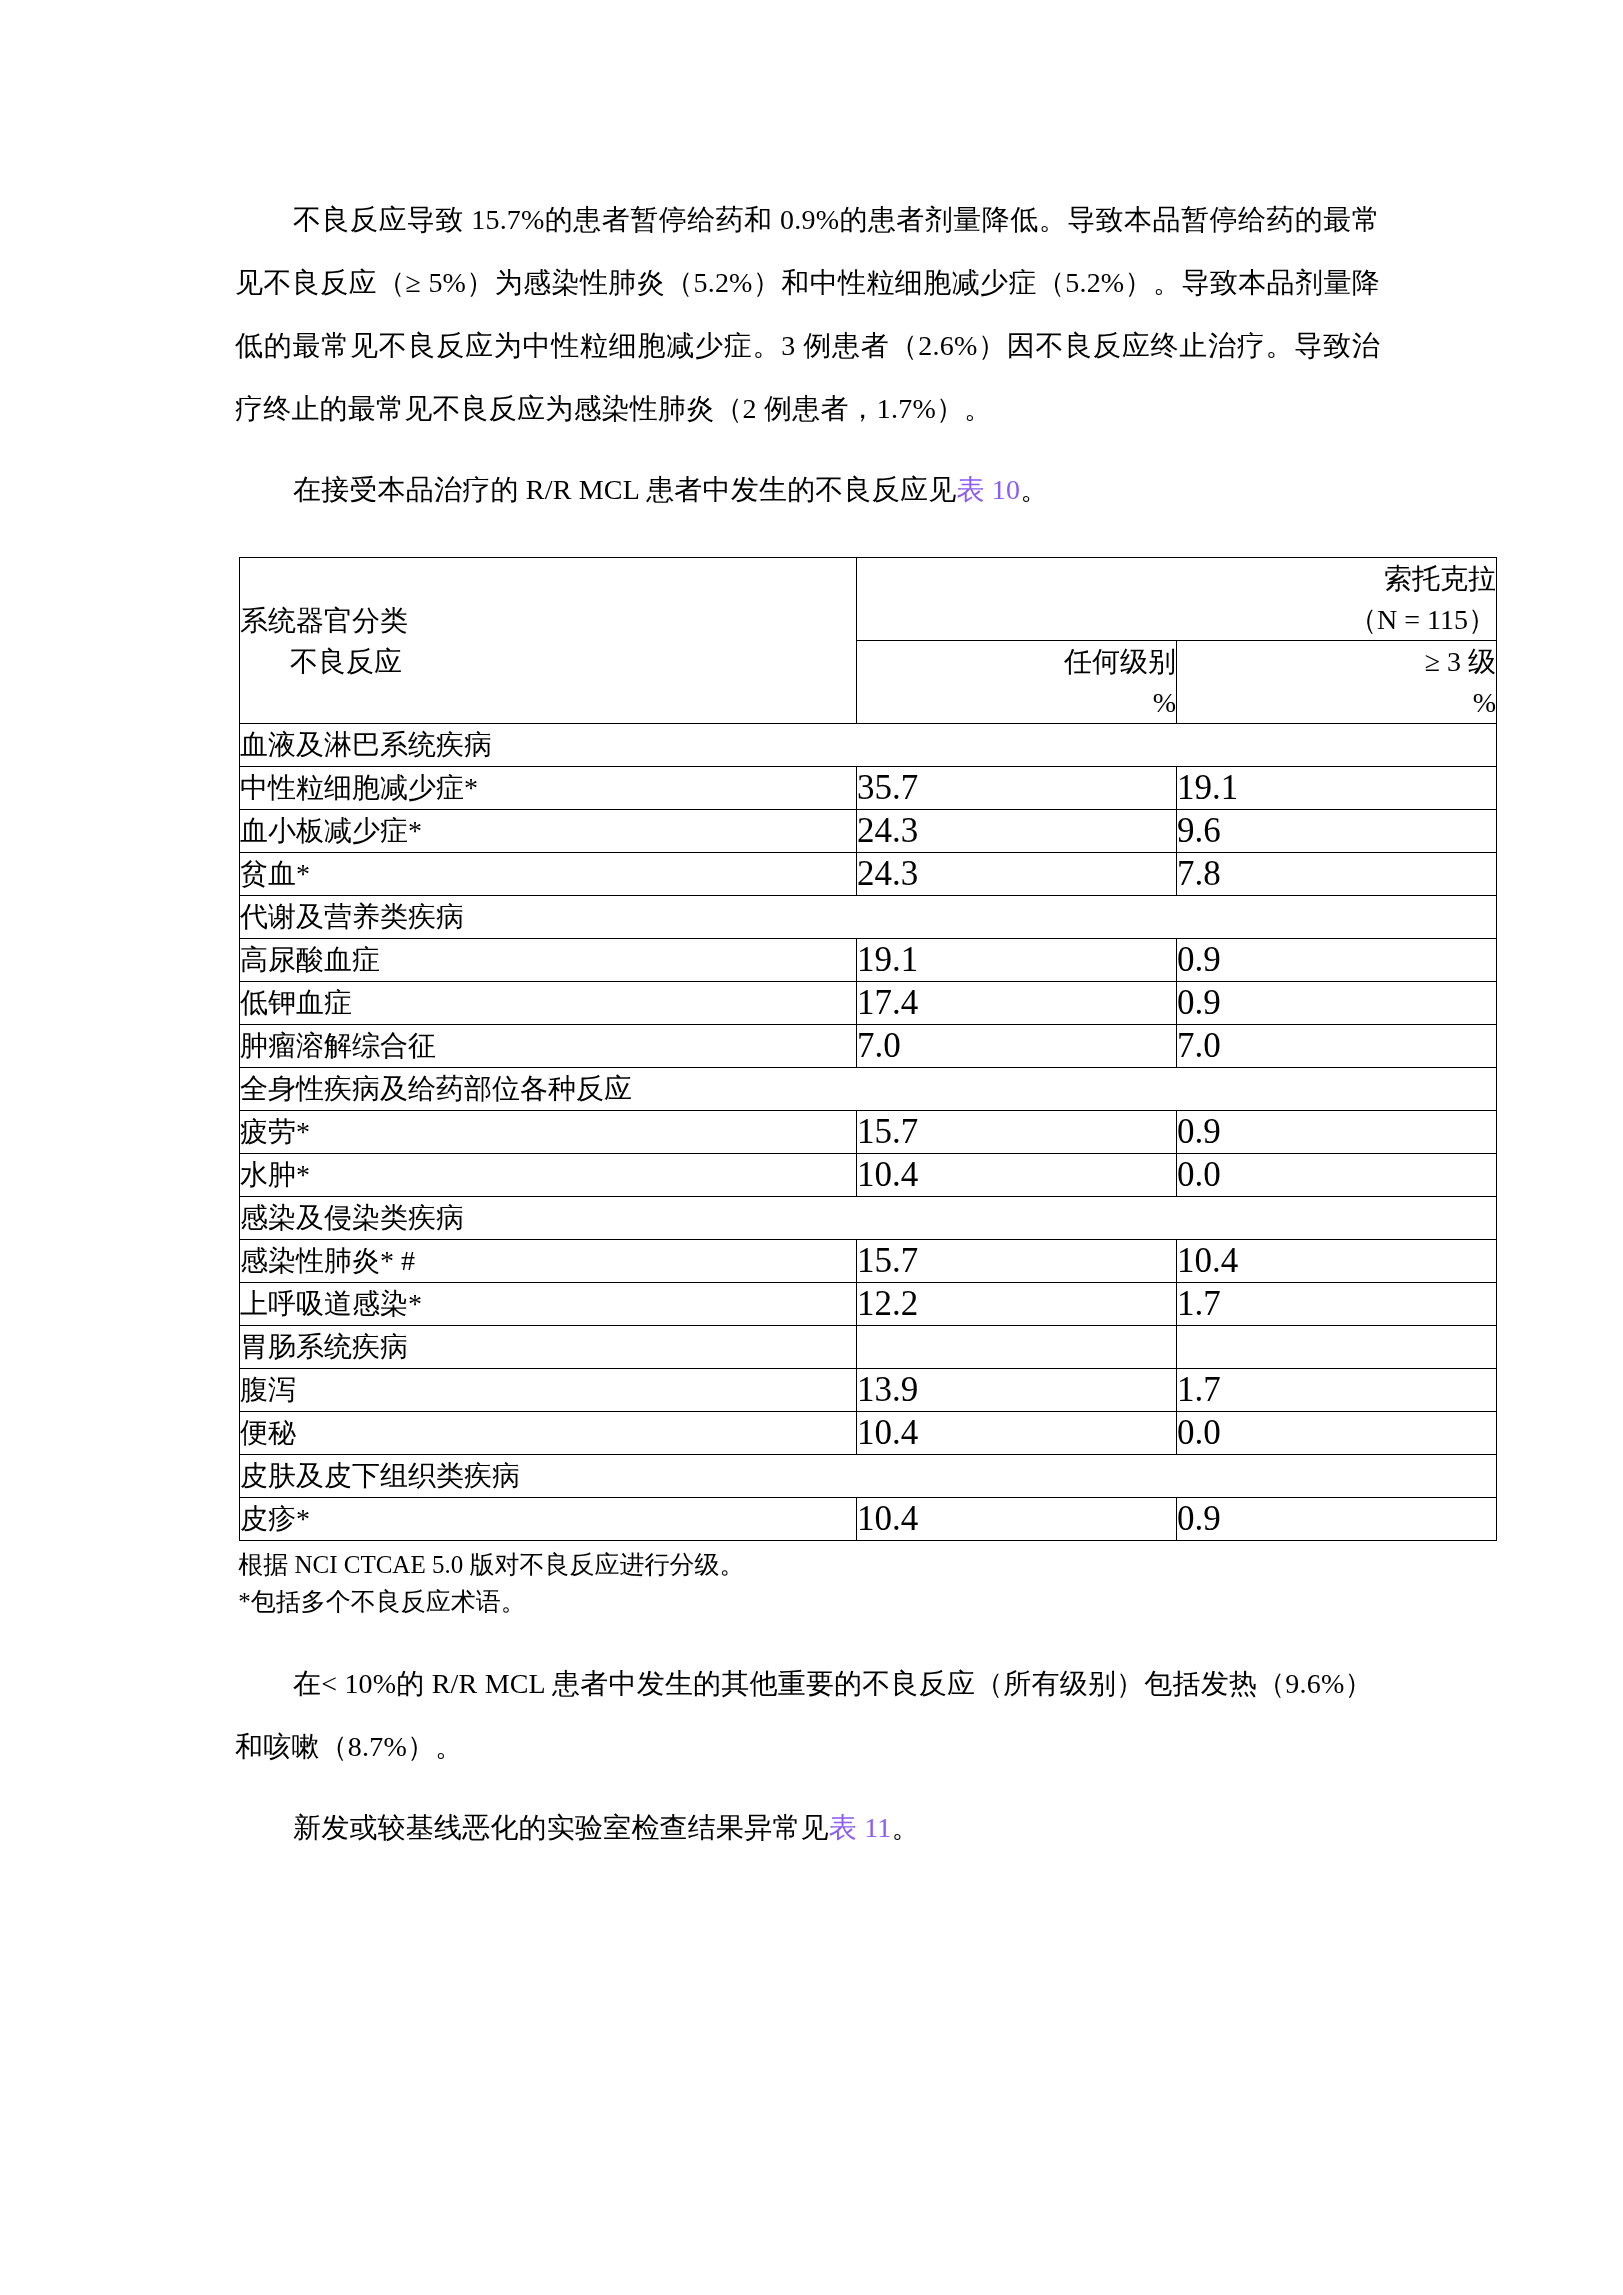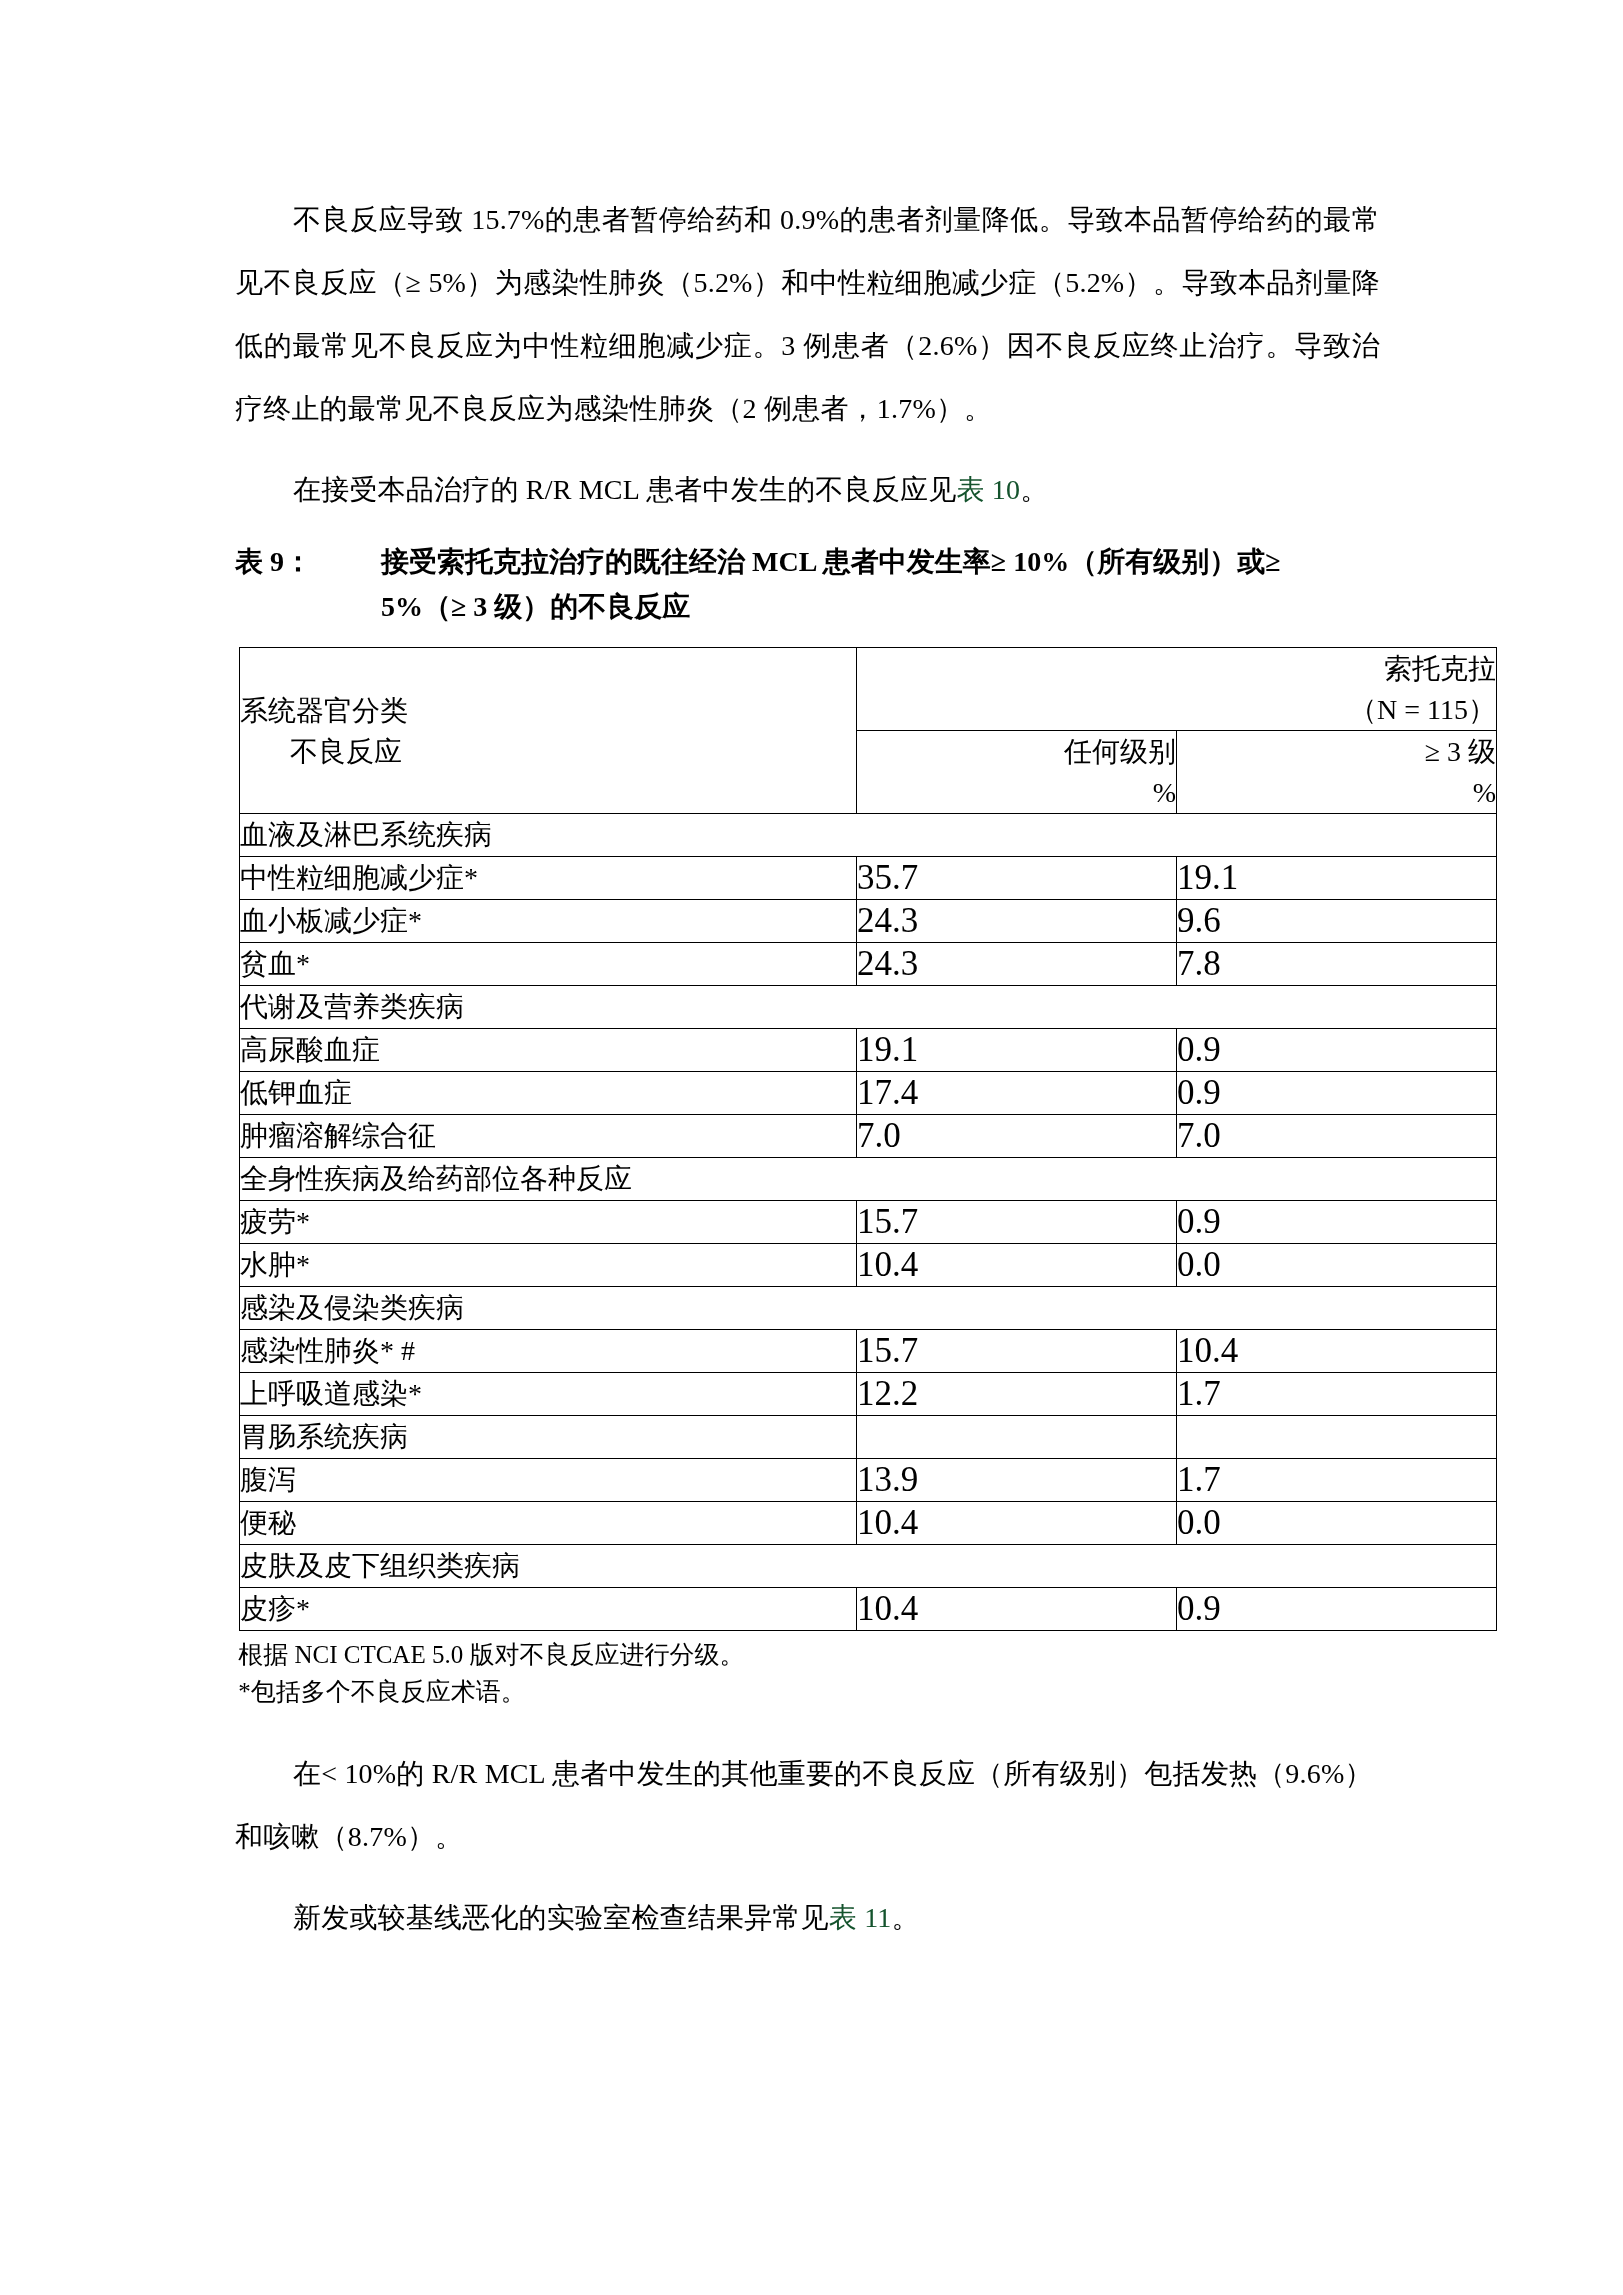--- a/index.html
+++ b/index.html
@@ -34,21 +34,21 @@
     font-size: 28px;
     line-height: 63px;
     text-align: justify;
     text-justify: inter-ideograph;
     margin: 0;
     letter-spacing: 0.2px;
   }
   .para.indent { text-indent: 58px; }
   .para.last-line-left { text-align: left; }
 
-  .link { color: #14532d; }
+  .link { color: #8b5cf6; }
 
   .spacer-sm { height: 18px; }
   .spacer-md { height: 32px; }
 
   
   .tbl-caption {
     display: flex;
     font-weight: bold;
     font-size: 28px;
     line-height: 45px;
@@ -143,24 +143,20 @@
   <div class="content">
 
     <p class="para indent">不良反应导致 15.7%的患者暂停给药和 0.9%的患者剂量降低。导致本品暂停给药的最常见不良反应（≥ 5%）为感染性肺炎（5.2%）和中性粒细胞减少症（5.2%）。导致本品剂量降低的最常见不良反应为中性粒细胞减少症。3 例患者（2.6%）因不良反应终止治疗。导致治疗终止的最常见不良反应为感染性肺炎（2 例患者，1.7%）。</p>
 
     <div class="spacer-sm"></div>
 
     <p class="para indent last-line-left"><span>在接受本品治疗的 R/R MCL 患者中发生的不良反应见</span><span class="link">表 10</span><span>。</span></p>
 
     <div class="spacer-sm"></div>
 
-    <div class="tbl-caption">
-      <div class="label">表 9：</div>
-      <div class="text">接受索托克拉治疗的既往经治 MCL 患者中发生率≥ 10%（所有级别）或≥ 5%（≥ 3 级）的不良反应</div>
-    </div>
 
     <div class="spacer-sm"></div>
 
     <table class="ae">
       <colgroup>
         <col class="col-term">
         <col class="col-any">
         <col class="col-g3">
       </colgroup>
       <thead>

